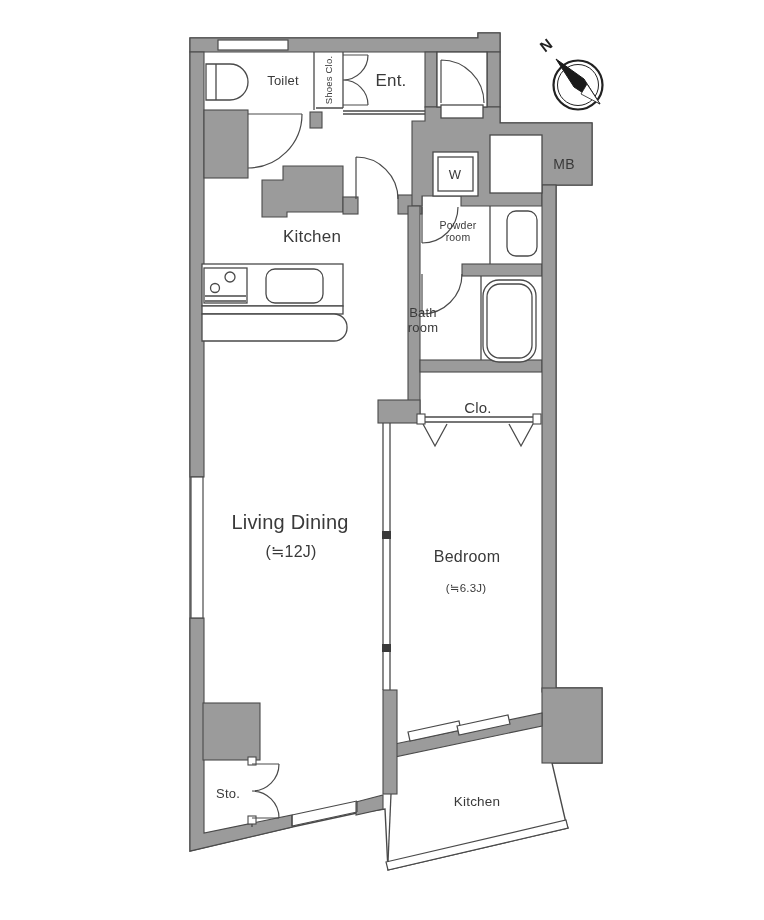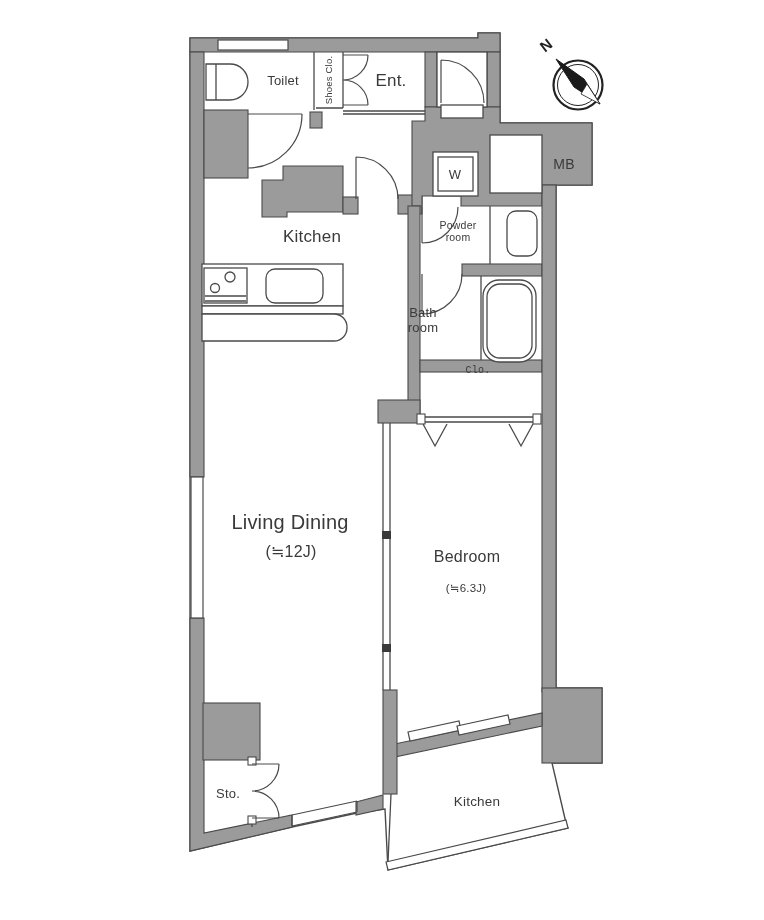--- a/index.html
+++ b/index.html
@@ -127,21 +127,21 @@
   <div class="lbl" style="left:283px;top:81px;font-size:13px;">Toilet</div>
   <div class="lbl rot90" style="left:329px;top:80px;font-size:9.5px;">Shoes Clo.</div>
   <div class="lbl" style="left:391px;top:81px;font-size:17px;">Ent.</div>
   <div class="lbl" style="left:455px;top:175px;font-size:13px;">W</div>
   <div class="lbl" style="left:516px;top:164px;font-size:14px;margin-left:48px;">MB</div>
   <div class="lbl" style="left:458px;top:231px;font-size:10.5px;">Powder
 room</div>
   <div class="lbl" style="left:278px;top:237px;font-size:17px;margin-left:34px;">Kitchen</div>
   <div class="lbl" style="left:423px;top:321px;font-size:13px;">Bath
 room</div>
-  <div class="lbl" style="left:478px;top:371px;font-size:10px;font-family:Liberation Mono, monospace;">Clo.</div>
+  <div class="lbl" style="left:478px;top:408px;font-size:15px;">Clo.</div>
   <div class="lbl" style="left:290px;top:522px;font-size:20px;">Living Dining</div>
   <div class="lbl" style="left:291px;top:552px;font-size:16px;text-align:right;">(≒12J)</div>
   <div class="lbl" style="left:467px;top:557px;font-size:16px;">Bedroom</div>
   <div class="lbl" style="left:466px;top:589px;font-size:11.5px;">(≒6.3J)</div>
   <div class="lbl" style="left:228px;top:794px;font-size:13px;">Sto.</div>
   <div class="lbl" style="left:477px;top:802px;font-size:13.5px;">Kitchen</div>
   <div class="lbl rotN" style="left:546px;top:45px;font-size:15px;color:#222;">N</div>
 </div>
 
 </body></html>

